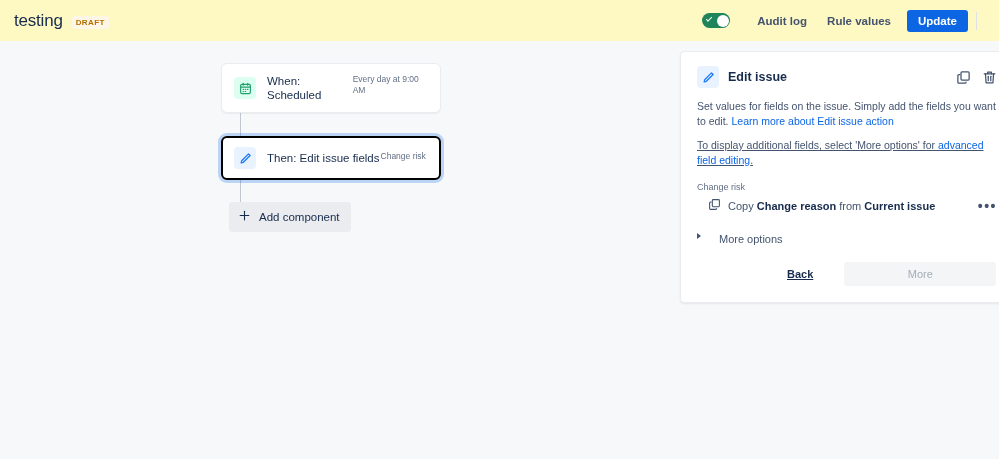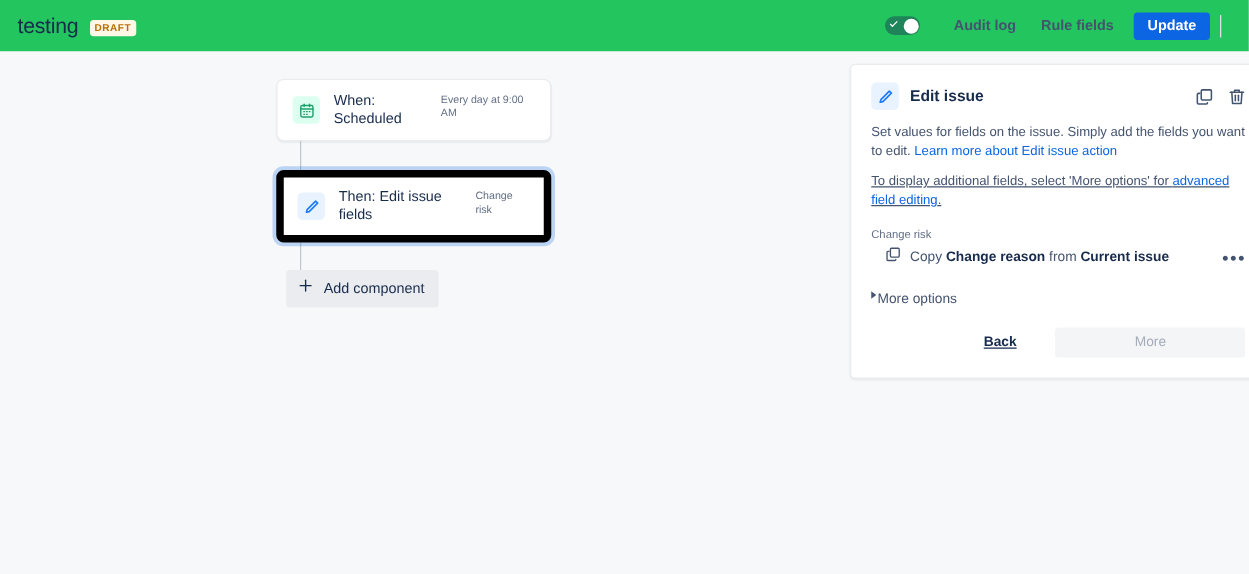--- a/index.html
+++ b/index.html
@@ -8,21 +8,21 @@
     background: #f7f8f9;
     font-family: "Liberation Sans", sans-serif;
     color: #172b4d;
     overflow: hidden;
   }
 
   
   .topbar {
     position: absolute; top: 0; left: 0;
     width: 999px; height: 41px;
-    background: #22c55e;
+    background: #fef9c3;
     display: flex; align-items: center;
   }
   .brand-wrap { display: flex; align-items: baseline; gap: 9px; margin-left: 14px; }
   .brand-title { font-size: 17px; font-weight: 500; color: #172b4d; letter-spacing: -0.2px; }
   .draft-badge {
     font-size: 8px; font-weight: 700; letter-spacing: .4px;
     color: #b86e00; background: #fff7e6;
     padding: 2px 4px 2px 4px; border-radius: 3px;
     position: relative; top: -1px;
   }
@@ -64,21 +64,21 @@
 
   .flow { position: absolute; left: 221px; top: 22px; width: 220px; }
 
   .node {
     background: #ffffff; border: 1px solid #ebecf0; border-radius: 6px;
     padding: 10px 12px; display: flex; align-items: center; gap: 11px;
     box-shadow: 0 1px 1px rgba(9,30,66,0.06);
     cursor: pointer; position: relative;
   }
   .node.selected {
-    border: 6px solid #000000;
+    border: 2px solid #000000;
     box-shadow: 0 0 0 3px rgba(12,102,228,0.25);
     padding: 9px 11px;
     align-items: center;
   }
   .node-icon {
     width: 22px; height: 22px; border-radius: 4px;
     display: flex; align-items: center; justify-content: center; flex: 0 0 22px;
   }
   .icon-green { background: #dcfff1; }
   .icon-blue  { background: #e9f2ff; }
@@ -140,21 +140,21 @@
   .field-row .row-text { font-size: 11px; color: #172b4d; }
   .field-row .row-text b { font-weight: 700; }
   .field-row .row-text .muted { color: #44546f; }
   .ellipsis {
     margin-left: auto; cursor: pointer; color: #44546f;
     font-size: 14px; letter-spacing: 1.5px; line-height: 10px;
     font-weight: 700;
   }
 
   .more-options {
-    margin-top: 18px; display: inline-flex; align-items: flex-start; gap: 1px;
+    margin-top: 18px; display: inline-flex; align-items: flex-start; gap: 18px;
     cursor: pointer;
   }
   .more-options .caret {
     width: 0; height: 0;
     border-top: 3.5px solid transparent; border-bottom: 3.5px solid transparent;
     border-left: 4.5px solid #44546f;
   }
   .more-options .mo-label { font-size: 11px; color: #44546f; }
 
   .panel-footer {
@@ -181,21 +181,21 @@
     <span class="brand-title">testing</span>
     <span class="draft-badge">DRAFT</span>
   </div>
 
   <div class="topbar-right">
     <span class="toggle">
       <span class="chk"></span>
       <span class="knob"></span>
     </span>
     <span class="tb-link">Audit log</span>
-    <span class="tb-link">Rule fields</span>
+    <span class="tb-link">Rule values</span>
     <span class="tb-primary">Update</span>
     <span class="tb-divider"></span>
   </div>
 </div>
 
 <div class="canvas">
   <div class="flow">
 
     <div class="node">
       <span class="node-icon icon-green">

